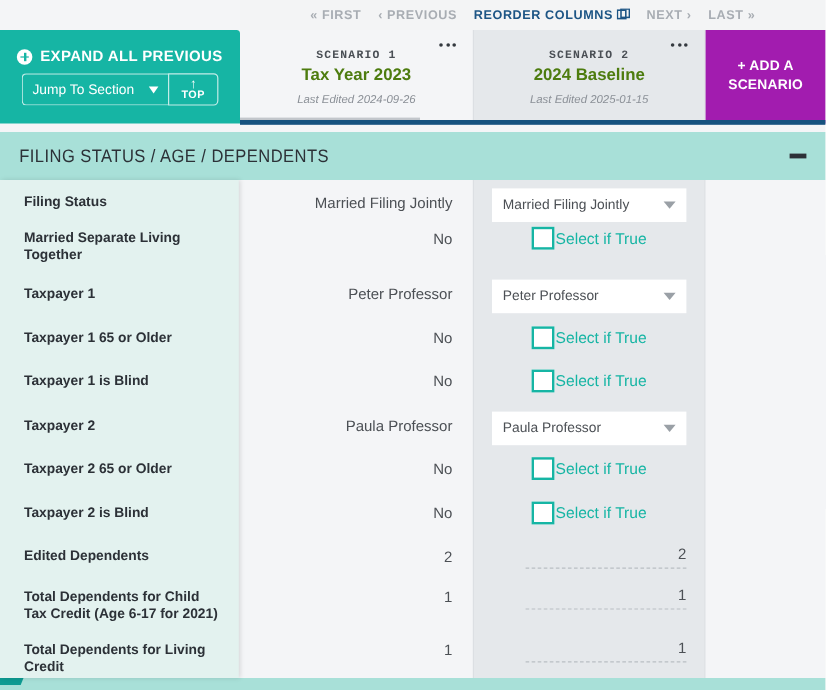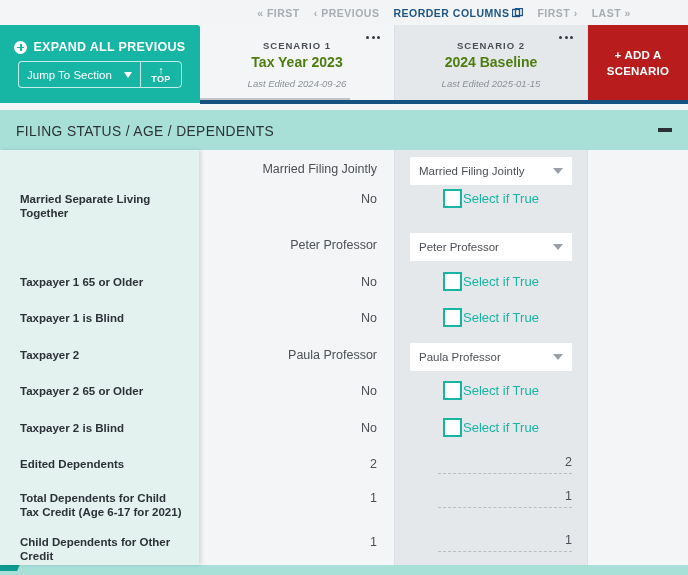--- a/index.html
+++ b/index.html
@@ -71,32 +71,33 @@
   .scen-col {
     position: absolute; top: 0; height: 78px;
     display: flex; flex-direction: column; align-items: center; justify-content: center;
     border-right: 1px solid #dcdfe3;
   }
   .scen-1 { left: 200px; width: 195px; background: #f4f5f7; }
   .scen-2 { left: 395px; width: 193px; background: #e5e8eb; text-align: center; }
   .scen-kicker {
     font-size: 9.5px; font-weight: bold; letter-spacing: 1px; color: #4a4f55;
     margin-bottom: 3px;
+    font-family: Liberation Mono, monospace;
   }
   .scen-name { font-size: 14px; font-weight: bold; color: #4d7c0f; margin-bottom: 8px; }
   .scen-edited { font-size: 9.5px; font-style: italic; color: #8b9097; }
   .dots {
     position: absolute; right: 14px; top: 11px;
     display: flex; gap: 2.5px; cursor: pointer;
   }
   .dots i { width: 3px; height: 3px; background: #34393f; border-radius: 50%; display:block; }
 
   .add-scenario {
     position: absolute; left: 588px; top: 0; width: 100px; height: 78px;
-    background: #b91c1c; color: #fff;
+    background: #a21caf; color: #fff;
     display: flex; align-items: center; justify-content: center; text-align: center;
     font-size: 11.5px; font-weight: bold; line-height: 1.35; letter-spacing: .2px;
     cursor: pointer;
   }
 
   
   .section-head {
     position: absolute; left: 0; top: 110px; width: 688px; height: 40px;
     background: #a8e0d8;
     display: flex; align-items: center; justify-content: space-between;
@@ -194,21 +195,21 @@
 
   <div class="pager">
     <span class="pager-link">« FIRST</span>
     <span class="pager-link">‹ PREVIOUS</span>
     <span class="pager-link active"><span>REORDER COLUMNS</span><span class="pager-icon">
       <svg width="11" height="10" viewBox="0 0 11 10">
             <rect x="0.5" y="1.5" width="7" height="7" fill="none" stroke="#1d5585" stroke-width="1.3"></rect>
             <rect x="3.5" y="0.5" width="7" height="7" fill="none" stroke="#1d5585" stroke-width="1.3"></rect>
           </svg>
     </span></span>
-    <span class="pager-link">FIRST ›</span>
+    <span class="pager-link">NEXT ›</span>
     <span class="pager-link">LAST »</span>
   </div>
 
   <div class="header-band">
 
     <div class="expand-box">
       <div class="expand-title">
         <span class="plus-circle"></span>
         <span>EXPAND ALL PREVIOUS</span>
       </div>
@@ -252,29 +253,31 @@
   <div class="scroll-top-strip2"></div>
   <div class="scroll-top-strip"></div>
 
   <div class="section-head">
     <div class="section-title">FILING STATUS / AGE / DEPENDENTS</div>
     <div class="collapse-minus"></div>
   </div>
 
   <div class="body">
     <div class="col-labels" id="labelCol">
+        <div class="row-label" style="top: 12px;">Filing Status</div>
         <div class="row-label" style="top: 42px;">Married Separate Living Together</div>
+        <div class="row-label" style="top: 88px;">Taxpayer 1</div>
         <div class="row-label" style="top: 125px;">Taxpayer 1 65 or Older</div>
         <div class="row-label" style="top: 161px;">Taxpayer 1 is Blind</div>
         <div class="row-label" style="top: 198px;">Taxpayer 2</div>
         <div class="row-label" style="top: 234px;">Taxpayer 2 65 or Older</div>
         <div class="row-label" style="top: 271px;">Taxpayer 2 is Blind</div>
         <div class="row-label" style="top: 307px;">Edited Dependents</div>
         <div class="row-label" style="top: 341px;">Total Dependents for Child Tax Credit (Age 6-17 for 2021)</div>
-        <div class="row-label" style="top: 385px;">Child Dependents for Other Credit</div>
+        <div class="row-label" style="top: 385px;">Total Dependents for Living Credit</div>
       </div>
     <div class="col-s1" id="s1Col"></div>
     <div class="col-s2" id="s2Col"></div>
     <div class="col-rest"></div>
   <div class="row-val" style="top: 12px; left: 199px; width: 178px;">Married Filing Jointly</div>
       <div class="sel-ctrl" style="top: 7px;">
         <span class="txt">Married Filing Jointly</span>
         <span class="cv"></span>
       </div>
       <div class="row-val" style="top: 42px; left: 199px; width: 178px;">No</div>

